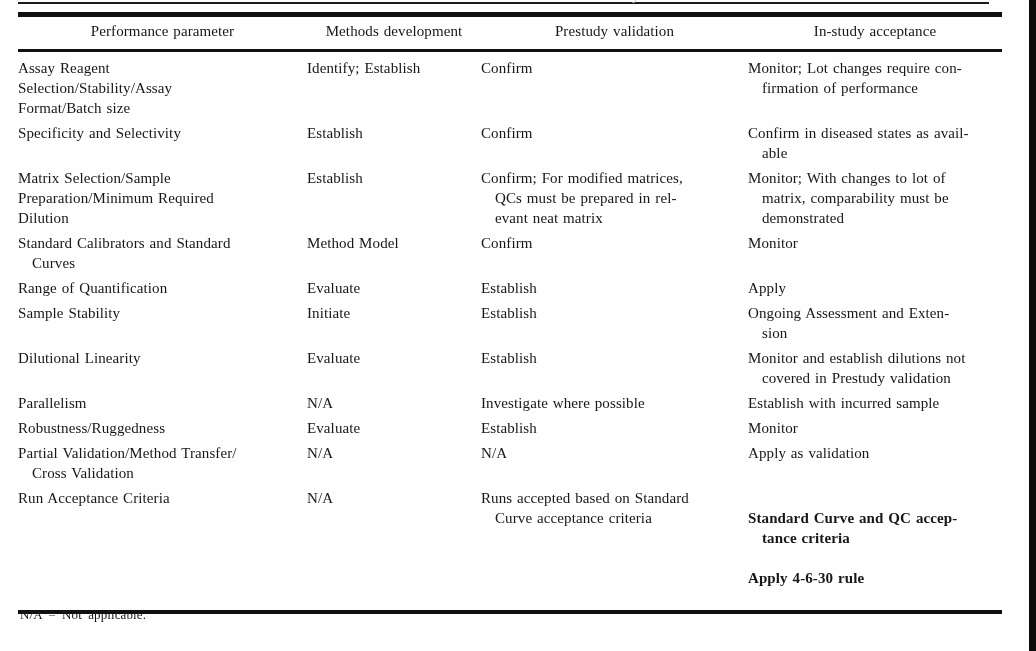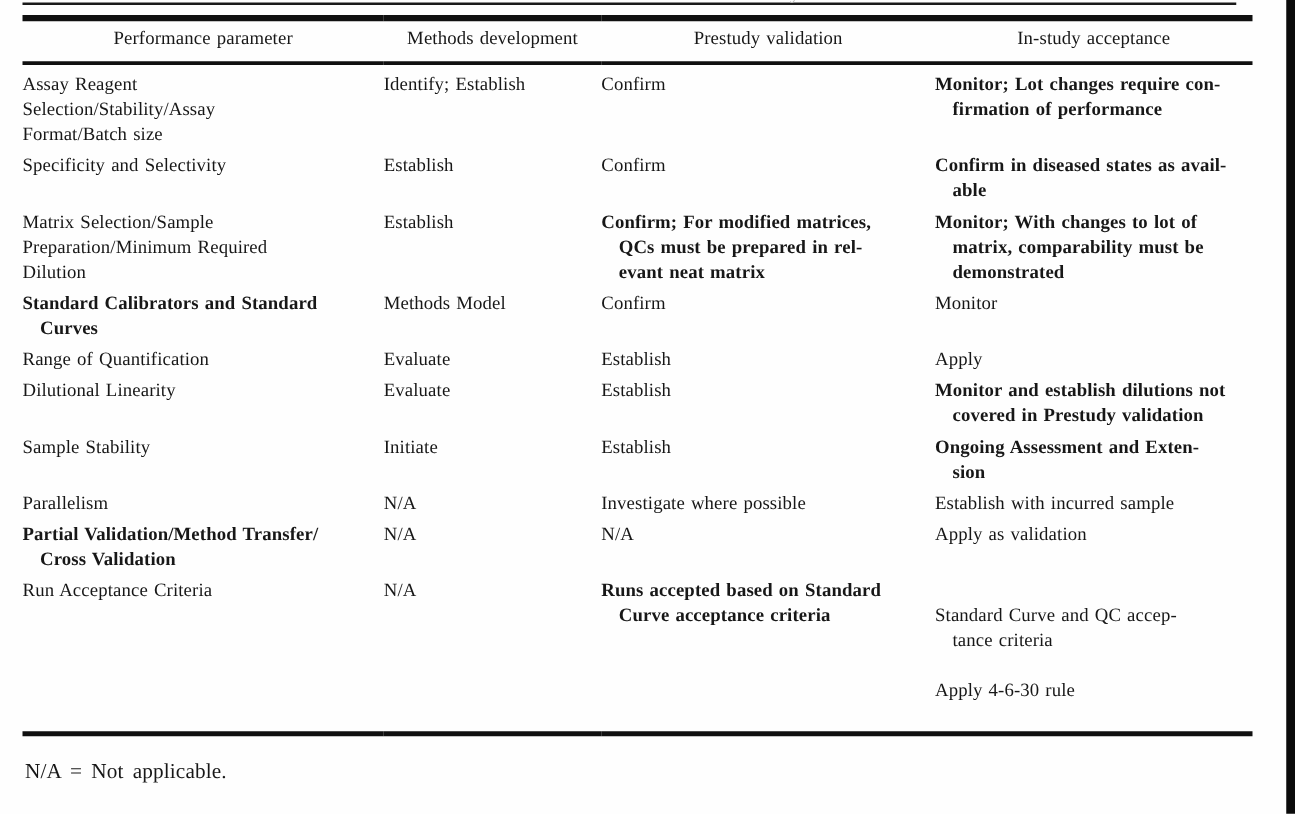--- a/index.html
+++ b/index.html
@@ -35,25 +35,25 @@
     padding: 5px 0 8px; line-height: 19px;
     white-space: nowrap; overflow: hidden;
   }
   .vtable td {
     vertical-align: top; white-space: pre-line;
     padding: 3px 8px 2px 0; line-height: 20px;
   }
   .vtable tbody tr:first-child td { padding-top: 6px; margin-left: 39px; }
   .vtable td.c4 { padding-right: 0; }
   .hang { padding-left: 14px; text-indent: -14px; }
-  td.hang { padding-left: 14px; text-indent: -14px; font-weight: bold; }
-  .cellblock { white-space: pre-line; }
+  td.hang { padding-left: 14px; text-indent: -14px; }
+  .cellblock { white-space: pre-line; font-weight: bold; }
   .footnote {
     position: absolute; left: 20px; top: 607px;
-    font-size: 17px; word-spacing: 3px;
+    font-size: 13px; word-spacing: 3px;
   }
 </style>
 </head>
 <body>
 
 <div>
 
   <div class="top-thin-rule"></div>
 
   <div class="caption-remnant">
@@ -102,49 +102,55 @@
         <td class="c3 hang">Confirm; For modified matrices,
 QCs must be prepared in rel-
 evant neat matrix</td>
         <td class="c4 hang">Monitor; With changes to lot of
 matrix, comparability must be
 demonstrated</td>
       </tr>
       <tr>
         <td class="c1 hang">Standard Calibrators and Standard
 Curves</td>
-        <td class="c2">Methods Model</td>
+        <td class="c2">Method Model</td>
         <td class="c3">Confirm</td>
         <td class="c4">Monitor</td>
       </tr>
       <tr>
         <td class="c1">Range of Quantification</td>
         <td class="c2">Evaluate</td>
         <td class="c3">Establish</td>
         <td class="c4">Apply</td>
       </tr>
       <tr>
+        <td class="c1">Sample Stability</td>
+        <td class="c2">Initiate</td>
+        <td class="c3">Establish</td>
+        <td class="c4 hang">Ongoing Assessment and Exten-
+sion</td>
+      </tr>
+      <tr>
         <td class="c1">Dilutional Linearity</td>
         <td class="c2">Evaluate</td>
         <td class="c3">Establish</td>
         <td class="c4 hang">Monitor and establish dilutions not
 covered in Prestudy validation</td>
       </tr>
       <tr>
-        <td class="c1">Sample Stability</td>
-        <td class="c2">Initiate</td>
-        <td class="c3">Establish</td>
-        <td class="c4 hang">Ongoing Assessment and Exten-
-sion</td>
-      </tr>
-      <tr>
         <td class="c1">Parallelism</td>
         <td class="c2">N/A</td>
         <td class="c3">Investigate where possible</td>
         <td class="c4">Establish with incurred sample</td>
+      </tr>
+      <tr>
+        <td class="c1">Robustness/Ruggedness</td>
+        <td class="c2">Evaluate</td>
+        <td class="c3">Establish</td>
+        <td class="c4">Monitor</td>
       </tr>
       <tr>
         <td class="c1 hang">Partial Validation/Method Transfer/
 Cross Validation</td>
         <td class="c2">N/A</td>
         <td class="c3">N/A</td>
         <td class="c4">Apply as validation</td>
       </tr>
       <tr>
         <td class="c1">Run Acceptance Criteria</td>

